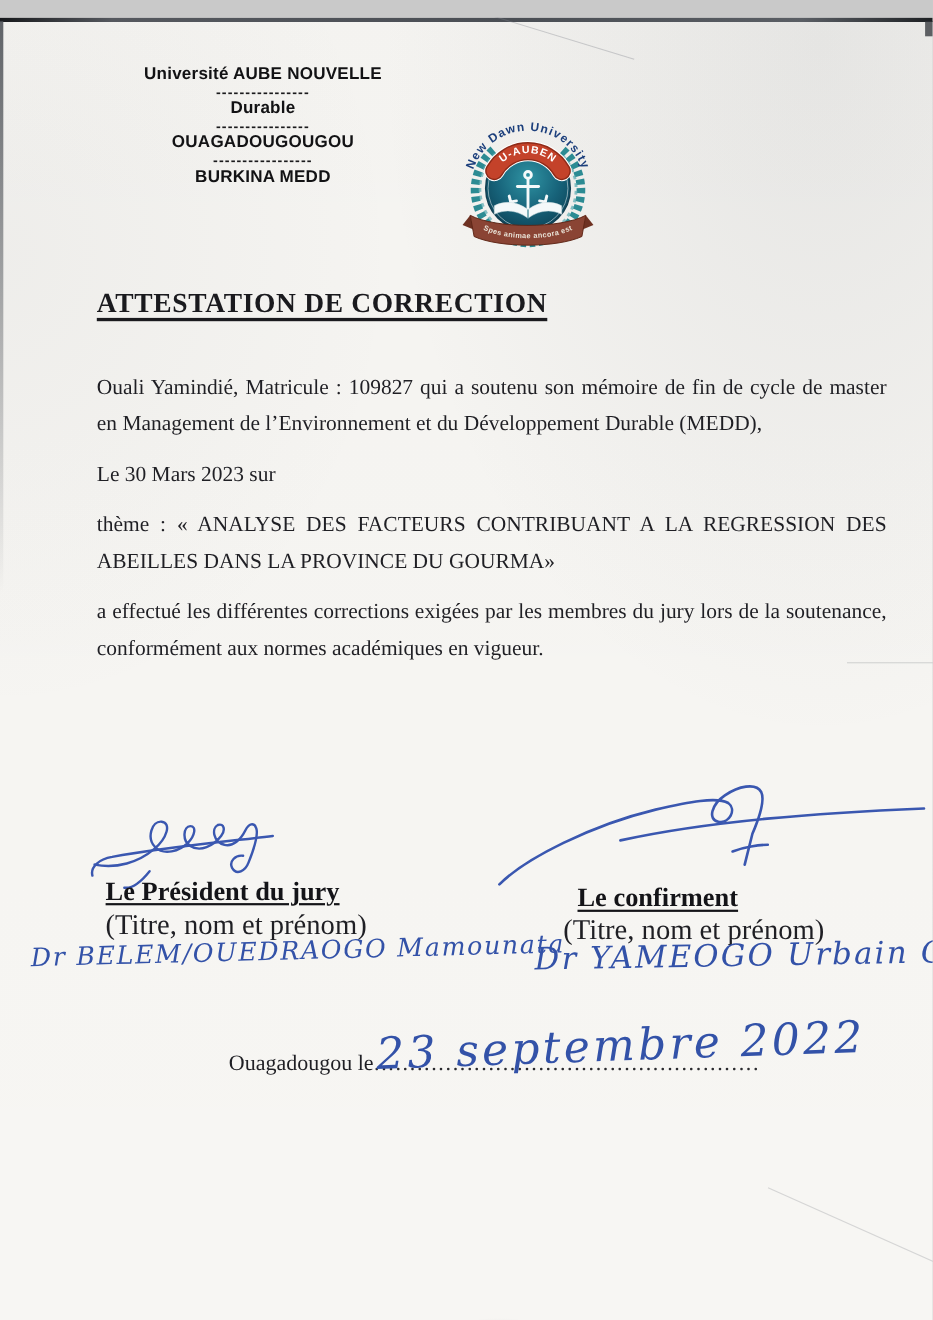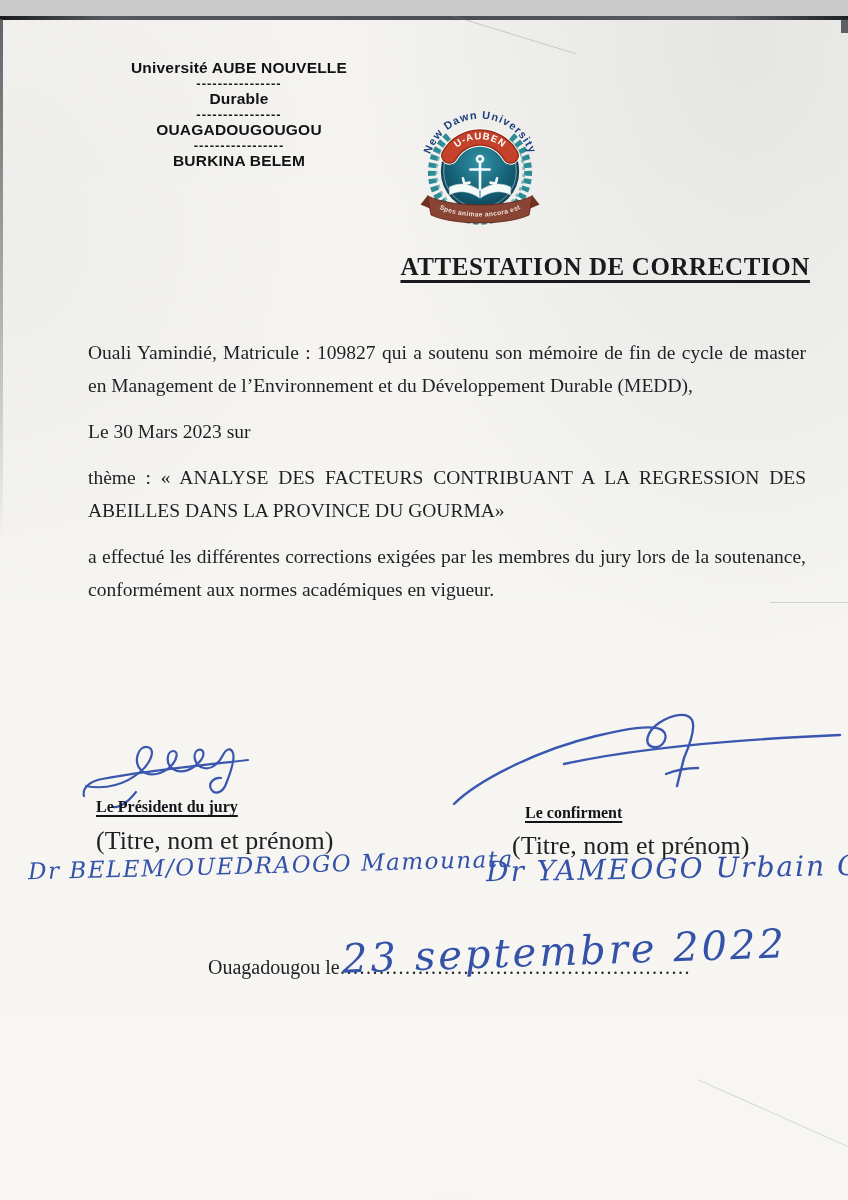--- a/index.html
+++ b/index.html
@@ -31,37 +31,37 @@
   
   .org-block{position:absolute;top:44px;left:118px;width:242px;text-align:center;
     font-family:"Liberation Sans", sans-serif;font-weight:bold;color:#121214;}
   .org-line{display:block;font-size:15.5px;line-height:16.5px;letter-spacing:.2px;}
   .org-sep{display:block;font-size:13px;line-height:14.5px;letter-spacing:1px;color:#1a1a1c;}
 
   
   .logo{position:absolute;top:76px;left:410px;width:140px;height:134px;}
 
   
-  .doc-title{position:absolute;top:237px;left:88px;width:722px;text-align:right;}
+  .doc-title{position:absolute;top:247px;left:88px;width:722px;text-align:left;}
   .doc-title span{
     font-size:25px;font-weight:bold;letter-spacing:.6px;color:#1a1a1e;
     text-decoration:underline;text-decoration-thickness:2.5px;text-underline-offset:5px;
   }
 
   
   .body-text{position:absolute;top:320px;left:88px;width:718px;
     font-size:19.5px;line-height:33px;color:#1f1f24;}
   .body-text p{margin:0 0 13px 0;text-align:justify;}
 
   
   .sig-col{position:absolute;}
   .sig-left{left:88px;top:712px;width:360px;height:170px;}
   .sig-right{left:440px;top:688px;width:408px;height:210px;}
   .sig-svg{position:absolute;}
-  .sig-role{position:absolute;font-size:16px;font-weight:bold;white-space:nowrap;
+  .sig-role{position:absolute;font-size:24px;font-weight:bold;white-space:nowrap;
     text-decoration:underline;text-decoration-thickness:2px;text-underline-offset:3px;color:#141418;}
   .sig-sub{position:absolute;font-size:26px;white-space:nowrap;color:#1f1f24;}
   .hand{font-family:"DejaVu Serif", serif;font-style:italic;color:#3352a8;white-space:nowrap;}
   .sig-name{position:absolute;letter-spacing:1.5px;}
   .sig-left .sig-svg{left:-8px;top:8px;}
   .sig-left .sig-role{left:8px;top:70px;}
   .sig-left .sig-sub{left:8px;top:98px;}
   .sig-left .sig-name{left:-60px;top:124px;font-size:23px;transform:rotate(-1.5deg);}
   .sig-right .sig-svg{left:6px;top:0;}
   .sig-right .sig-role{left:85px;top:100px;}
@@ -89,21 +89,21 @@
   <div class="crease-c"></div>
   <div class="smudge"></div>
 
   <div class="org-block">
     <span class="org-line">Université AUBE NOUVELLE</span>
     <span class="org-sep">----------------</span>
     <span class="org-line">Durable</span>
     <span class="org-sep">----------------</span>
     <span class="org-line">OUAGADOUGOUGOU</span>
     <span class="org-sep">-----------------</span>
-    <span class="org-line">BURKINA BELEM</span>
+    <span class="org-line">BURKINA MEDD</span>
   </div>
 
   <div class="logo">
     <svg width="140" height="134" viewBox="0 0 160 152">
       <defs>
         <radialGradient id="tg" cx="50%" cy="38%" r="68%">
           <stop offset="0%" stop-color="#2f93a3"></stop>
           <stop offset="55%" stop-color="#17637a"></stop>
           <stop offset="100%" stop-color="#0b4054"></stop>
         </radialGradient>

